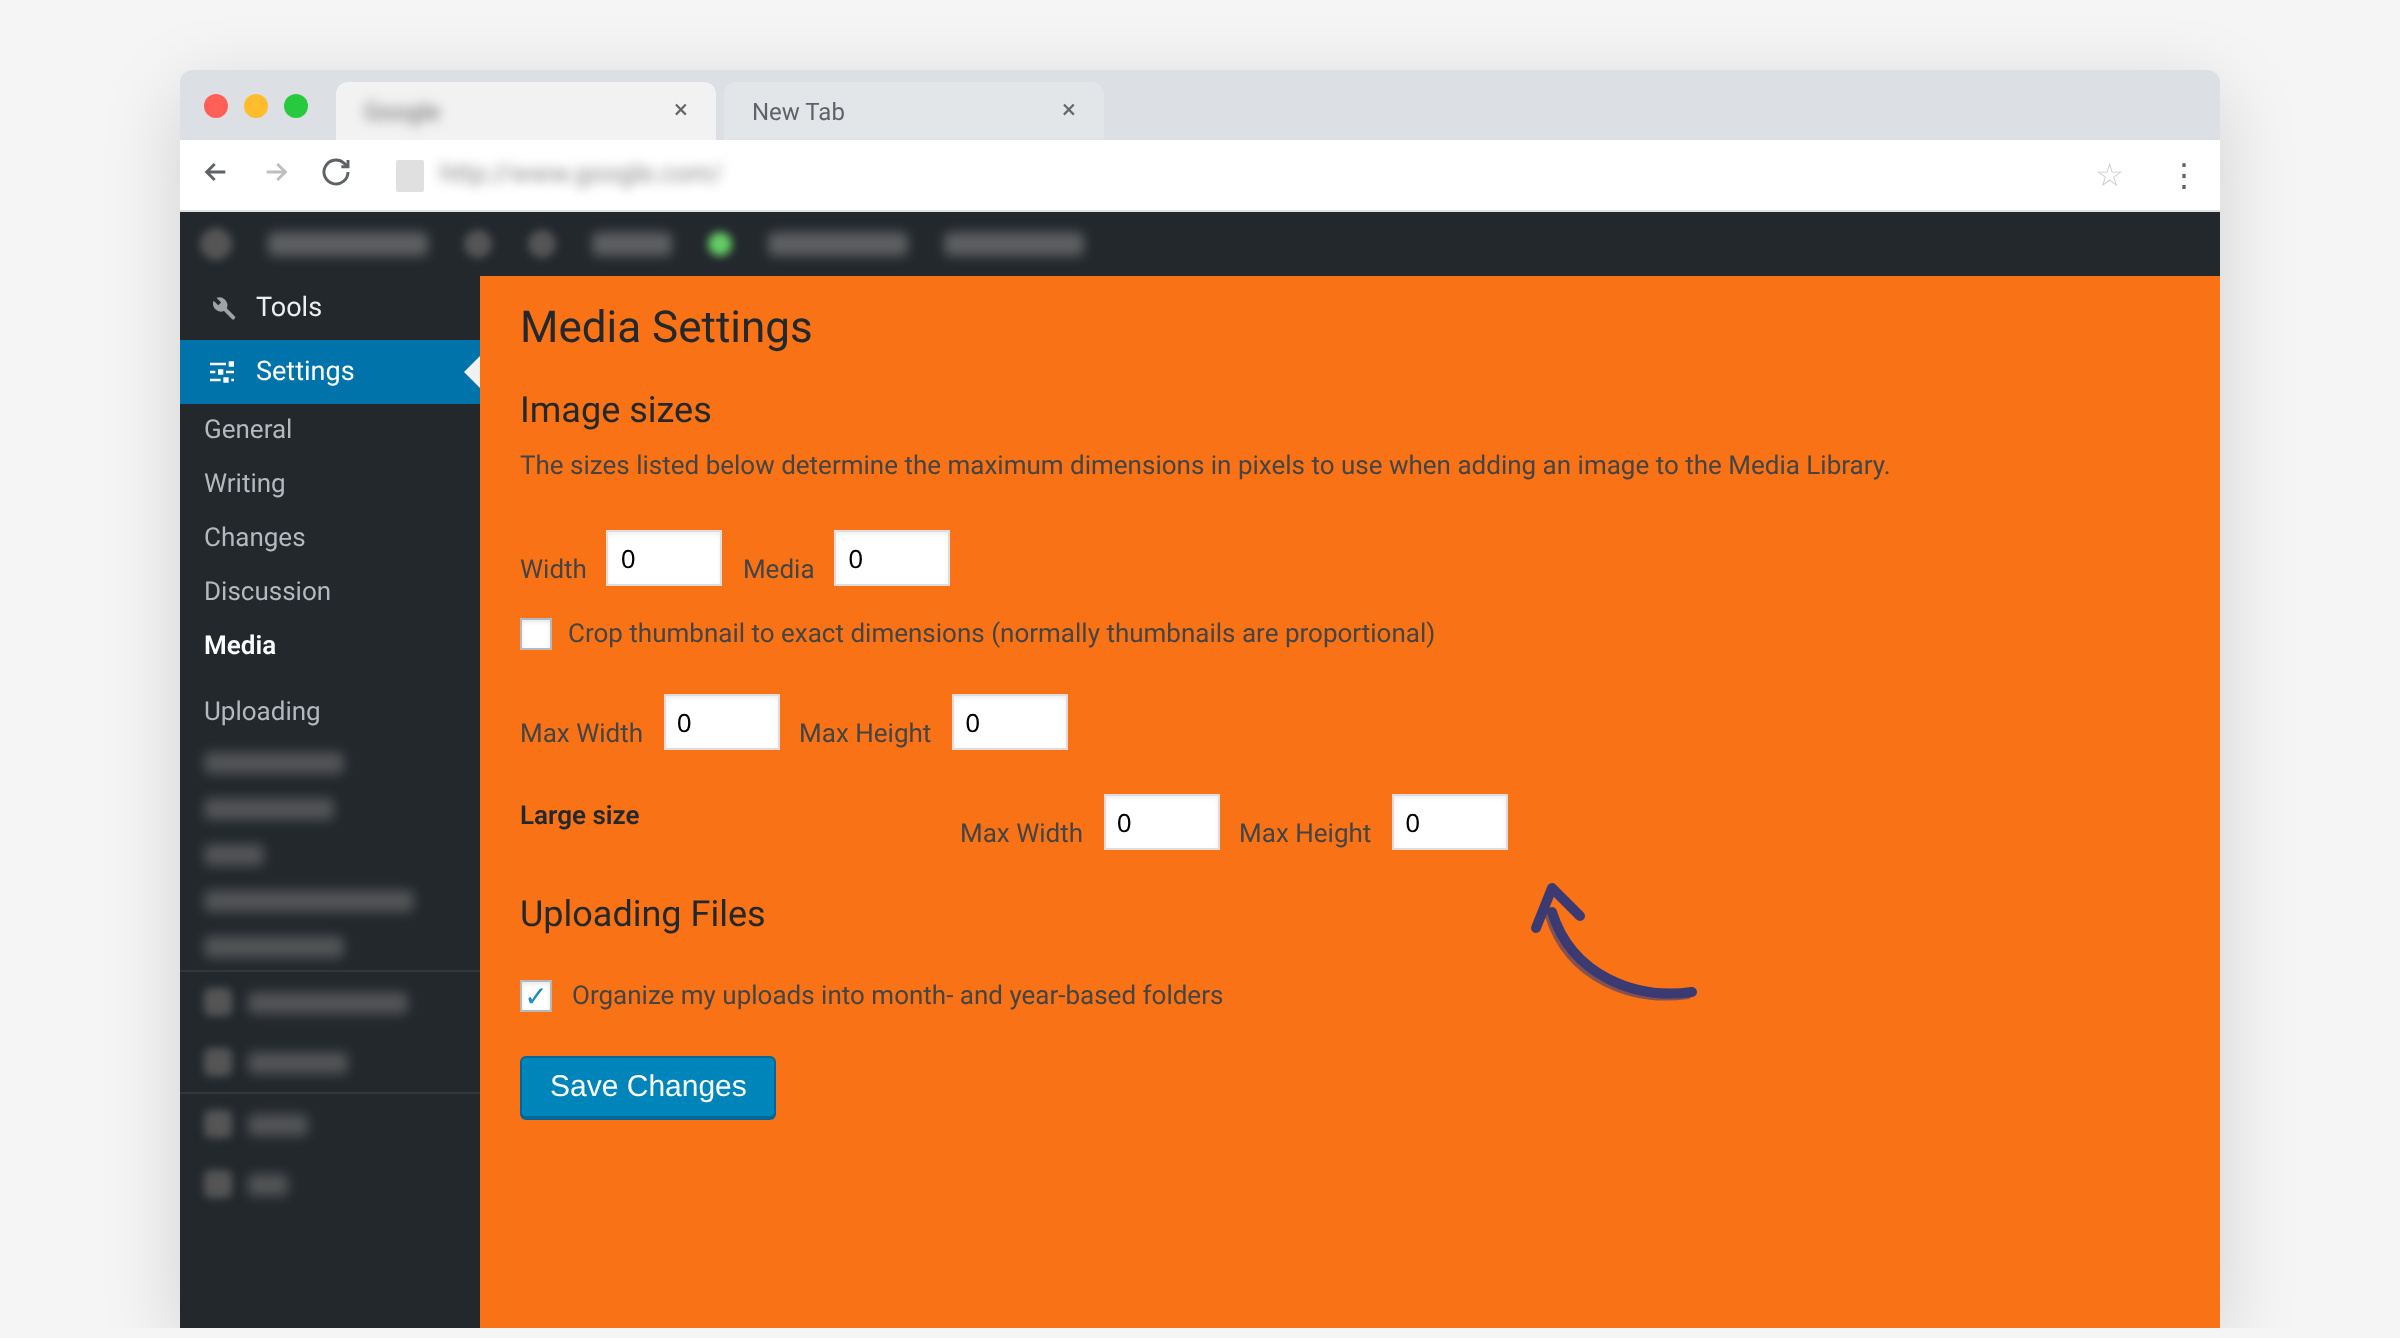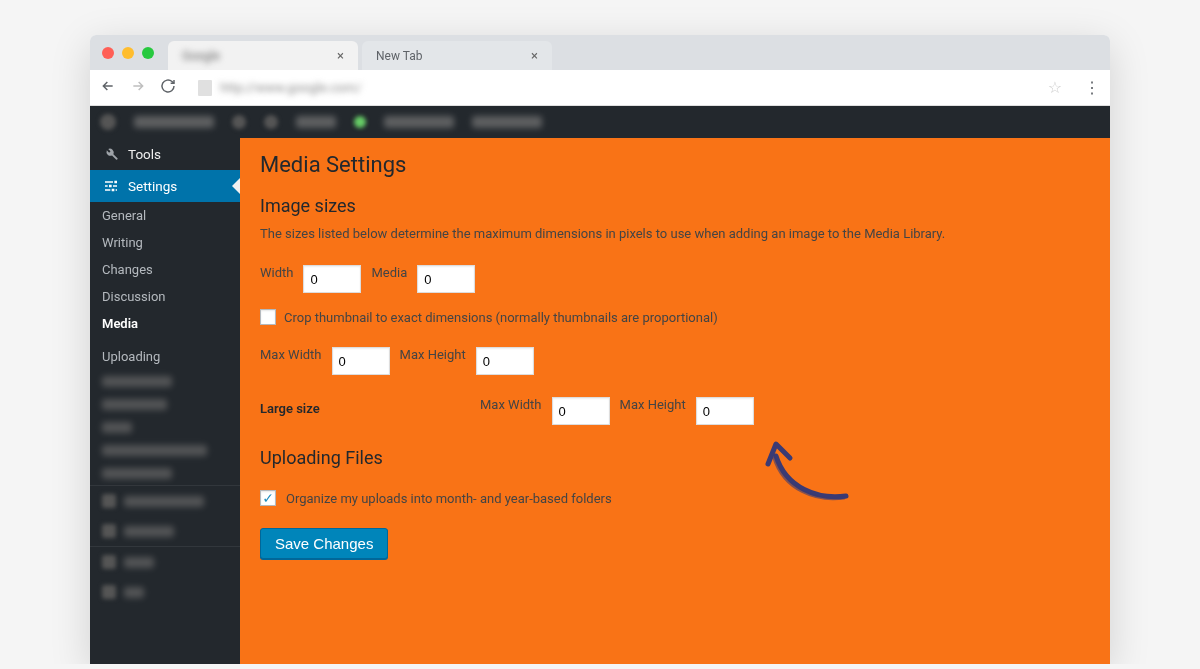--- a/index.html
+++ b/index.html
@@ -129,21 +129,21 @@
     background: #f97316;
     padding: 14px 20px 20px 20px;
     overflow: auto;
     color: #23282d;
   }
   .wp-content h1 { font-size: 22px; font-weight: 400; margin-bottom: 18px; }
   .wp-content h2 { font-size: 18px; font-weight: 400; margin-bottom: 10px; }
   .wp-content .desc { font-size: 13px; color: #444; margin-bottom: 24px; }
   .form-row { display: flex; align-items: flex-start; margin-bottom: 22px; font-size: 13px; }
   .form-row .row-label { width: 220px; font-weight: 600; color: #23282d; padding-top: 4px; }
-  .form-row .row-fields { display: flex; flex-wrap: wrap; gap: 6px 10px; align-items: flex-start; }
+  .form-row .row-fields { display: flex; flex-wrap: wrap; gap: 6px 10px; align-items: flex-end; }
   .form-row .row-fields label { color: #444; }
   .num-input {
     width: 58px;
     height: 28px;
     border: 1px solid #ddd;
     box-shadow: inset 0 1px 2px rgba(0,0,0,.07);
     padding: 0 6px;
     font-size: 13px;
     background: #fff;
   }

